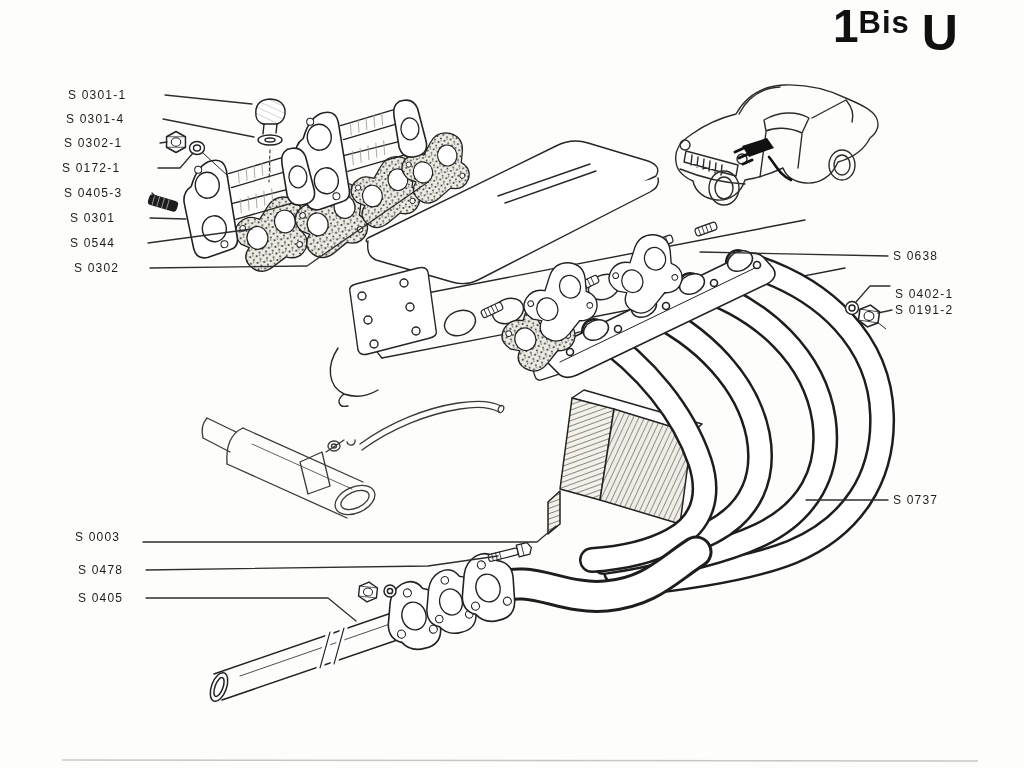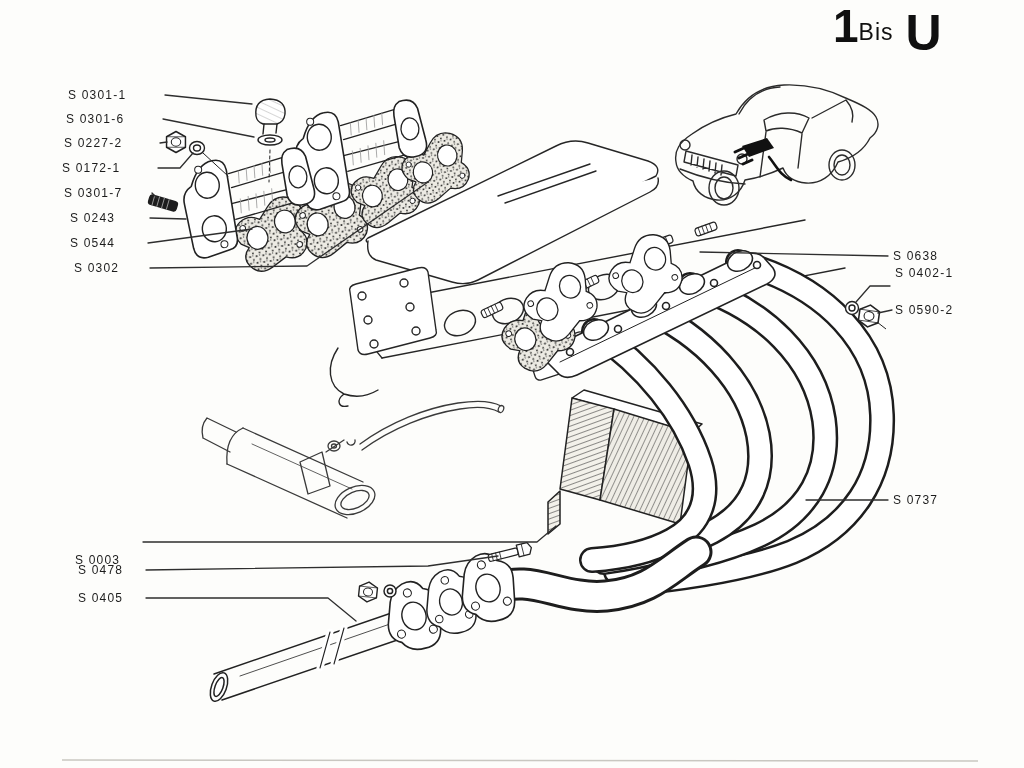--- a/index.html
+++ b/index.html
@@ -13,21 +13,21 @@
   .part-label{
     position:absolute;transform:translateY(-50%);
     font-weight:normal;font-size:12px;letter-spacing:1.2px;
     color:#1c1c1c;white-space:pre;line-height:1;
   }
   .plate-code{
     position:absolute;left:833px;top:6px;width:150px;
     display:flex;align-items:flex-start;color:#101010;
   }
   .plate-code .num{font-size:46px;font-weight:bold;line-height:0.9;}
-  .plate-code .bis{font-size:23px;font-weight:normal;line-height:1;margin-top:15px;letter-spacing:1px;}
+  .plate-code .bis{font-size:31px;font-weight:bold;line-height:1;margin-top:1px;letter-spacing:1px;}
   .plate-code .ltr{font-size:50px;font-weight:bold;line-height:0.9;margin-left:12px;margin-top:5px;}
 </style>
 </head>
 <body>
 
 <div id="stage">
 
 <svg width="1024" height="768" viewBox="0 0 1024 768">
   <defs>
     <pattern id="speck" width="7" height="7" patternUnits="userSpaceOnUse">
@@ -293,33 +293,33 @@
     <polyline points="888,256 700,252"></polyline>
     <polyline points="890,286 870,286 856,302"></polyline>
     <polyline points="892,310 878,313"></polyline>
     <polyline points="888,500 806,500"></polyline>
   </g>
 
   <line x1="62" y1="760" x2="978" y2="761" stroke="#c9c7c1" stroke-width="1.5"></line>
 </svg>
 
 <div class="part-label" style="left:68px;top:95px">S 0301-1</div>
-<div class="part-label" style="left:66px;top:119px">S 0301-6</div>
-<div class="part-label" style="left:64px;top:143px">S 0227-2</div>
+<div class="part-label" style="left:66px;top:119px">S 0301-4</div>
+<div class="part-label" style="left:64px;top:143px">S 0302-1</div>
 <div class="part-label" style="left:62px;top:168px">S 0172-1</div>
-<div class="part-label" style="left:64px;top:193px">S 0301-7</div>
-<div class="part-label" style="left:70px;top:218px">S 0243</div>
+<div class="part-label" style="left:64px;top:193px">S 0405-3</div>
+<div class="part-label" style="left:70px;top:218px">S 0301</div>
 <div class="part-label" style="left:70px;top:243px">S 0544</div>
 <div class="part-label" style="left:74px;top:268px">S 0302</div>
-<div class="part-label" style="left:75px;top:560px">S 0003</div>
+<div class="part-label" style="left:75px;top:537px">S 0003</div>
 <div class="part-label" style="left:78px;top:570px">S 0478</div>
 <div class="part-label" style="left:78px;top:598px">S 0405</div>
 <div class="part-label" style="left:893px;top:256px">S 0638</div>
-<div class="part-label" style="left:895px;top:273px">S 0402-1</div>
-<div class="part-label" style="left:895px;top:310px">S 0590-2</div>
+<div class="part-label" style="left:895px;top:294px">S 0402-1</div>
+<div class="part-label" style="left:895px;top:310px">S 0191-2</div>
 <div class="part-label" style="left:893px;top:500px">S 0737</div>
 
 <div class="plate-code">
   <span class="num">1</span>
   <span class="bis">Bis</span>
   <span class="ltr">U</span>
 </div>
 
 </div>
 

